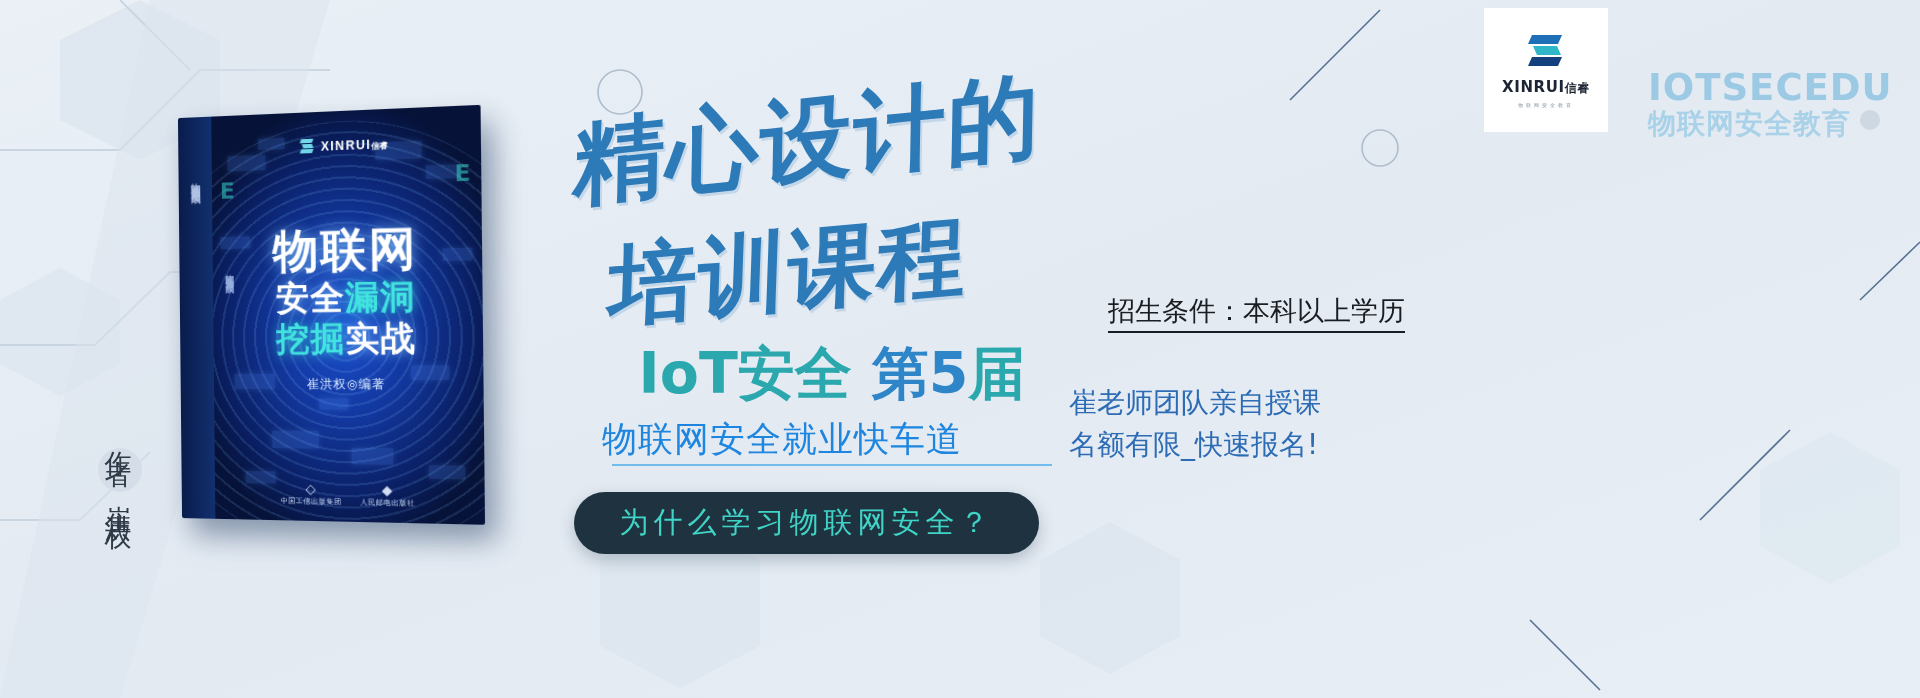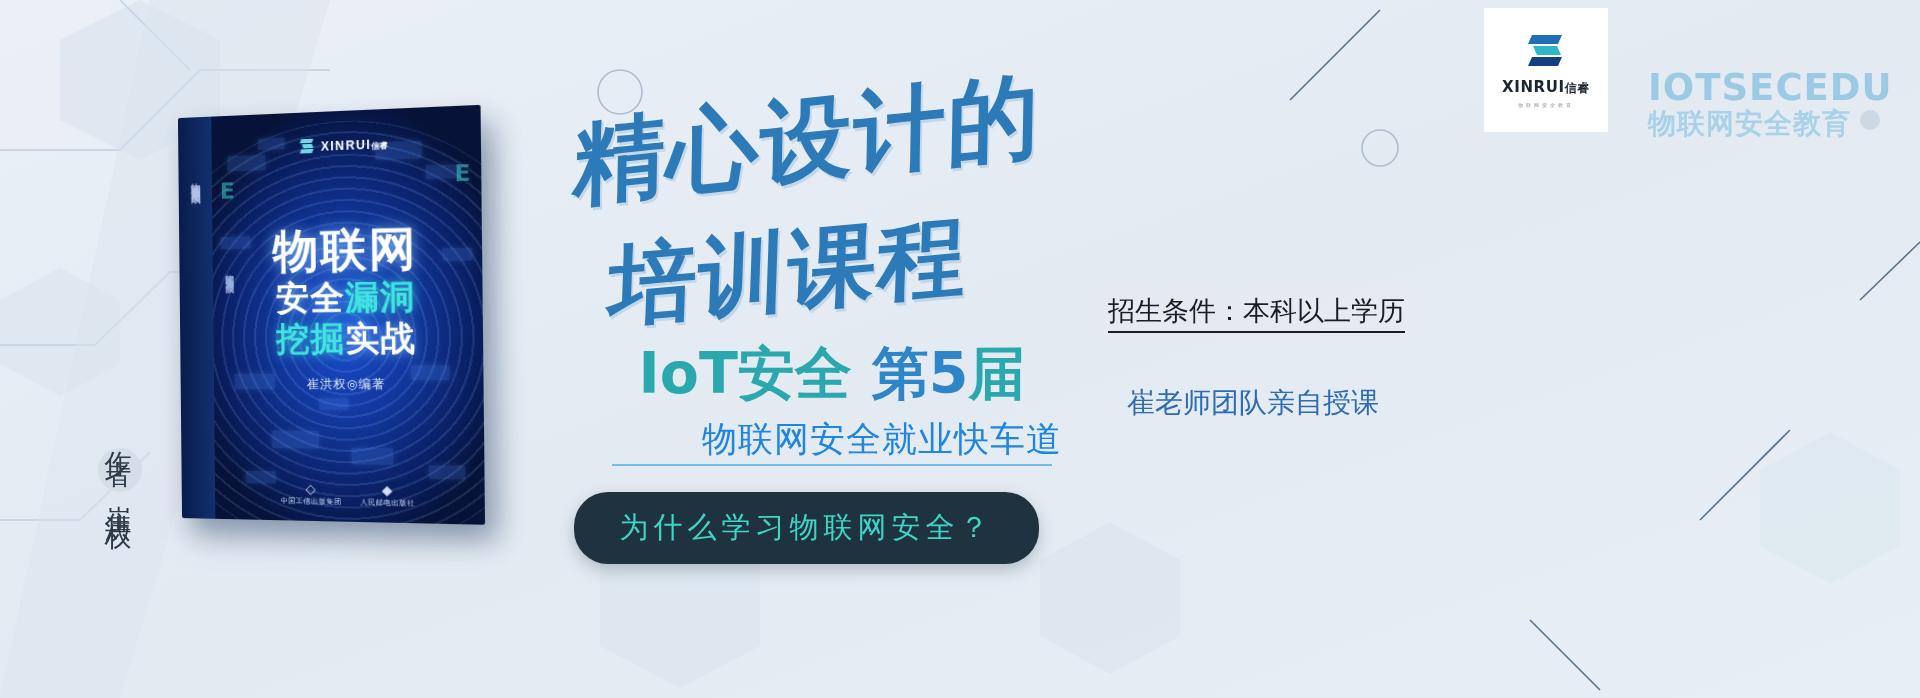--- a/index.html
+++ b/index.html
@@ -115,46 +115,46 @@
   }
   .iot-line{
     position:absolute;left:42px;top:276px;width:460px;text-align:center;
     font-size:57px;font-weight:bold;white-space:nowrap;
     font-family:"DejaVu Sans",sans-serif;
   }
   .iot-line .a{color:#2aa8ae;}
   .iot-line .b{color:#2e86c8;}
   .iot-line .c{color:#2aa8ae;}
   .sub-line{
-    position:absolute;left:42px;top:356px;width:460px;text-align:right;
+    position:absolute;left:42px;top:356px;width:460px;text-align:left;
     font-size:35px;color:#1f86e0;white-space:nowrap;letter-spacing:1px;
     font-family:"DejaVu Sans",sans-serif;
   }
   .sub-rule{
     position:absolute;left:52px;top:404px;width:440px;height:2px;
     background:#5fb3ea;opacity:.85;
   }
   .pill{
-    position:absolute;left:14px;top:432px;width:465px;height:72px;
+    position:absolute;left:14px;top:432px;width:465px;height:62px;
     background:#1e3240;border-radius:34px;display:flex;align-items:center;
     justify-content:center;box-shadow:0 6px 16px rgba(25,50,70,.25);
   }
   .pill span{
     color:#3fd4c6;font-size:29px;letter-spacing:5px;white-space:nowrap;
     font-family:"DejaVu Sans",sans-serif;
   }
 
   
   .info{position:absolute;left:1108px;top:262px;width:390px;margin-top:30px;}
   .info .u{
     display:block;font-size:27px;color:#1a1d21;line-height:1.42;
     border-bottom:2px solid #1a1d21;white-space:nowrap;width:max-content;
     font-family:"DejaVu Sans",sans-serif;padding-bottom:1px;margin-bottom:2px;
   }
-  .cta{position:absolute;left:1127px;top:382px;}
+  .cta{position:absolute;left:1069px;top:382px;}
   .cta span{display:block;font-size:28px;color:#2d6cb5;line-height:1.5;
     white-space:nowrap;font-family:"DejaVu Sans",sans-serif;}
 
   
   .brand-card{
     position:absolute;left:1484px;top:8px;width:124px;height:124px;
     background:#ffffff;display:flex;flex-direction:column;
     align-items:center;justify-content:center;gap:5px;
   }
   .brand-mark{width:40px;height:40px;position:relative;}
@@ -311,20 +311,21 @@
       <span>为什么学习物联网安全？</span>
     </div>
   </div>
 
   <div class="info">
     <span class="u">招生条件：本科以上学历</span>
   </div>
 
   <div class="cta">
     <span>崔老师团队亲自授课</span>
+    <span>名额有限_快速报名!</span>
   </div>
 
   <div class="brand-card">
     <span class="brand-mark">
       <b style="left:4px;top:2px;width:30px;height:9px;background:#1f6fb8;transform:skewX(-24deg);"></b>
       <b style="left:9px;top:13px;width:24px;height:9px;background:#2fb6c9;transform:skewX(24deg);"></b>
       <b style="left:4px;top:24px;width:30px;height:9px;background:#14407e;transform:skewX(-24deg);"></b>
     </span>
     <span class="brand-name">
       <span>XINRUI</span><em>信睿</em>

